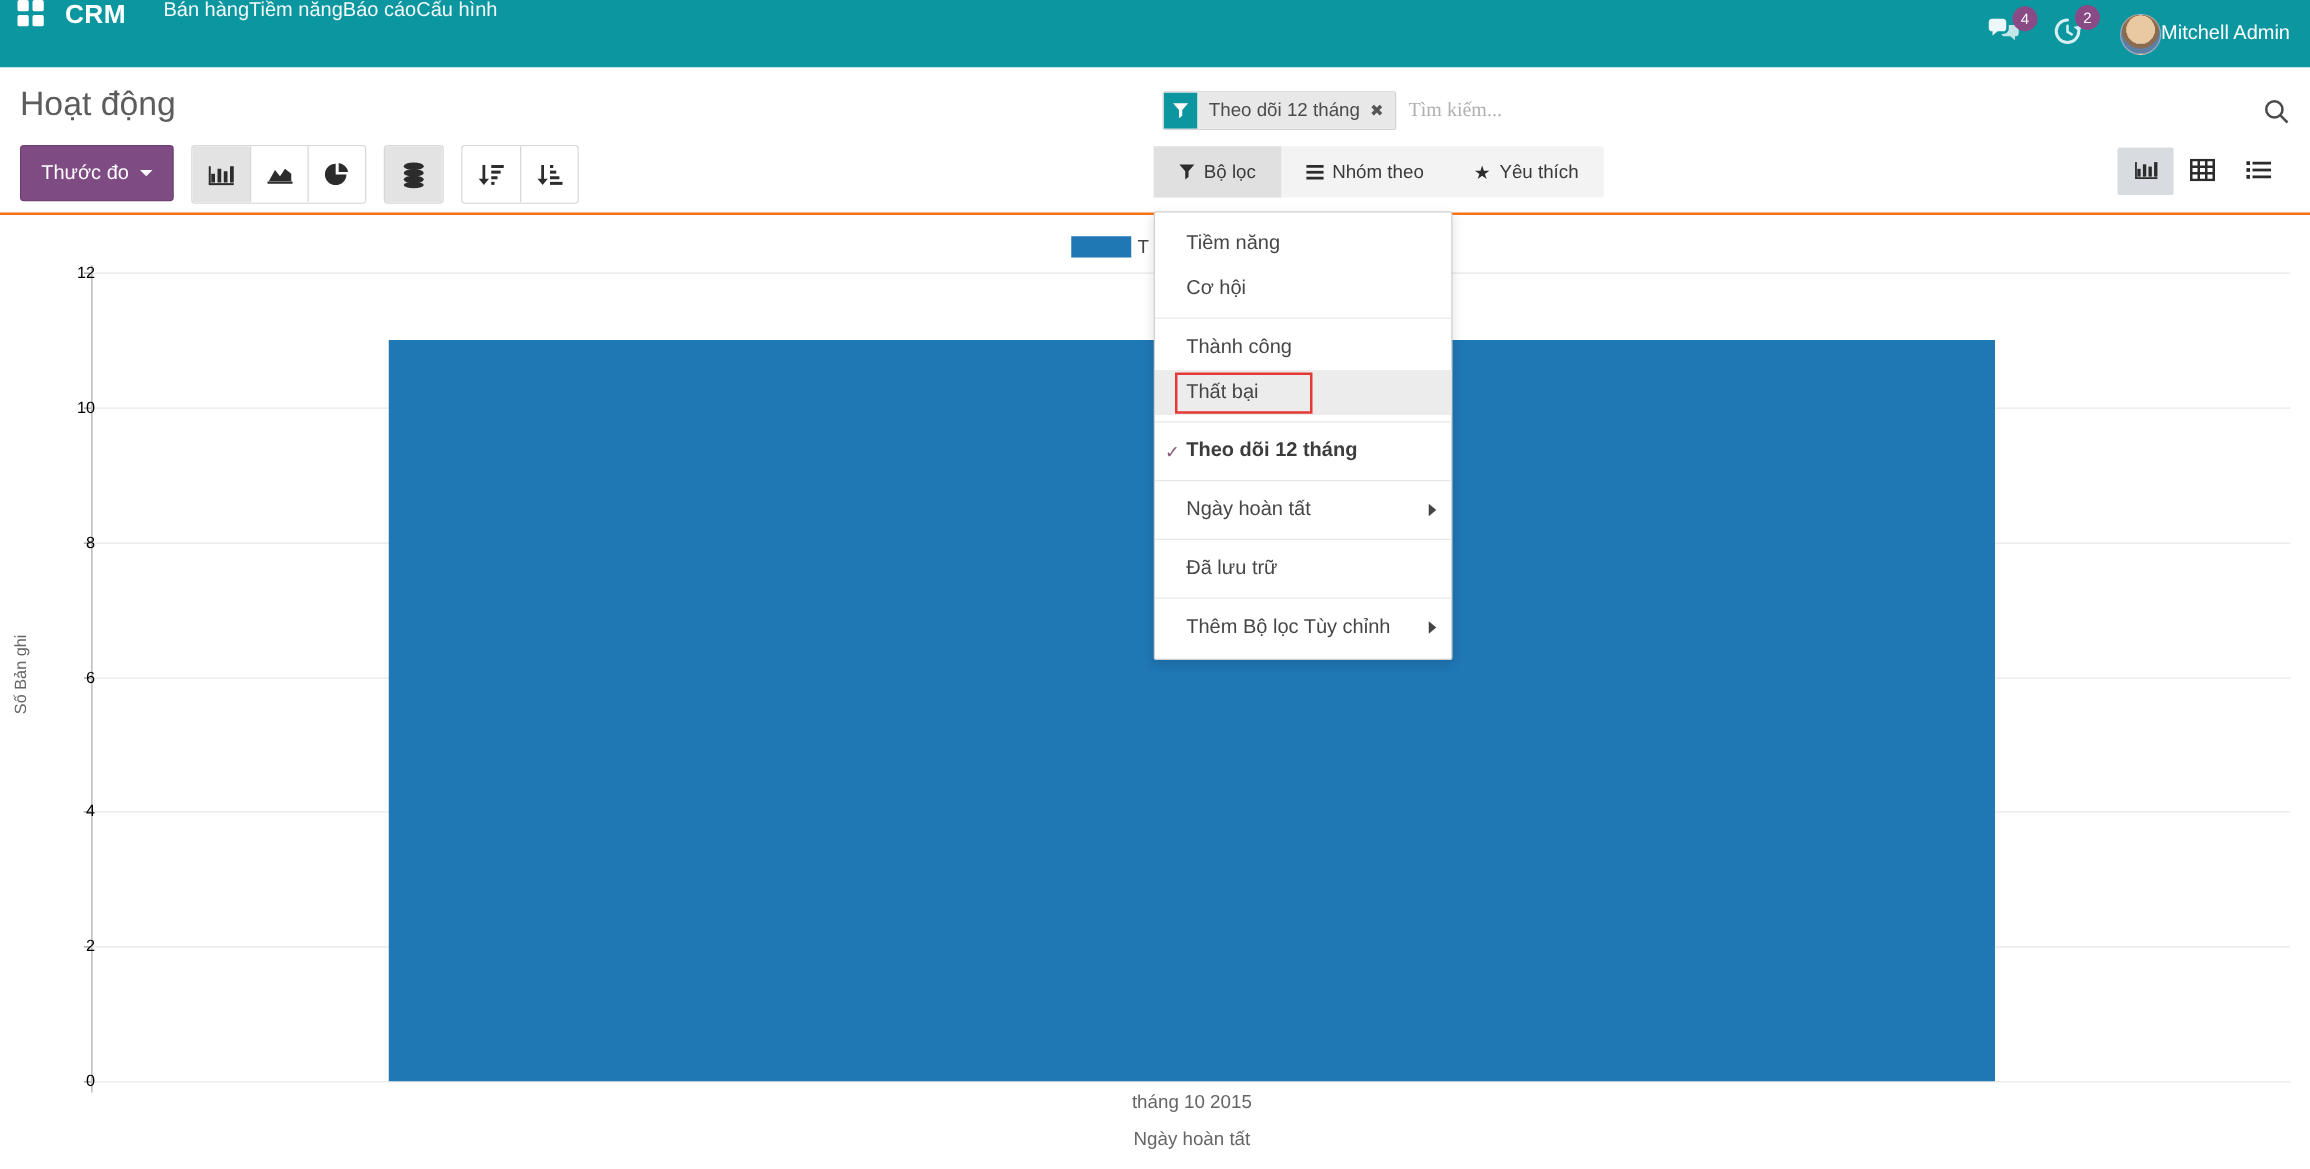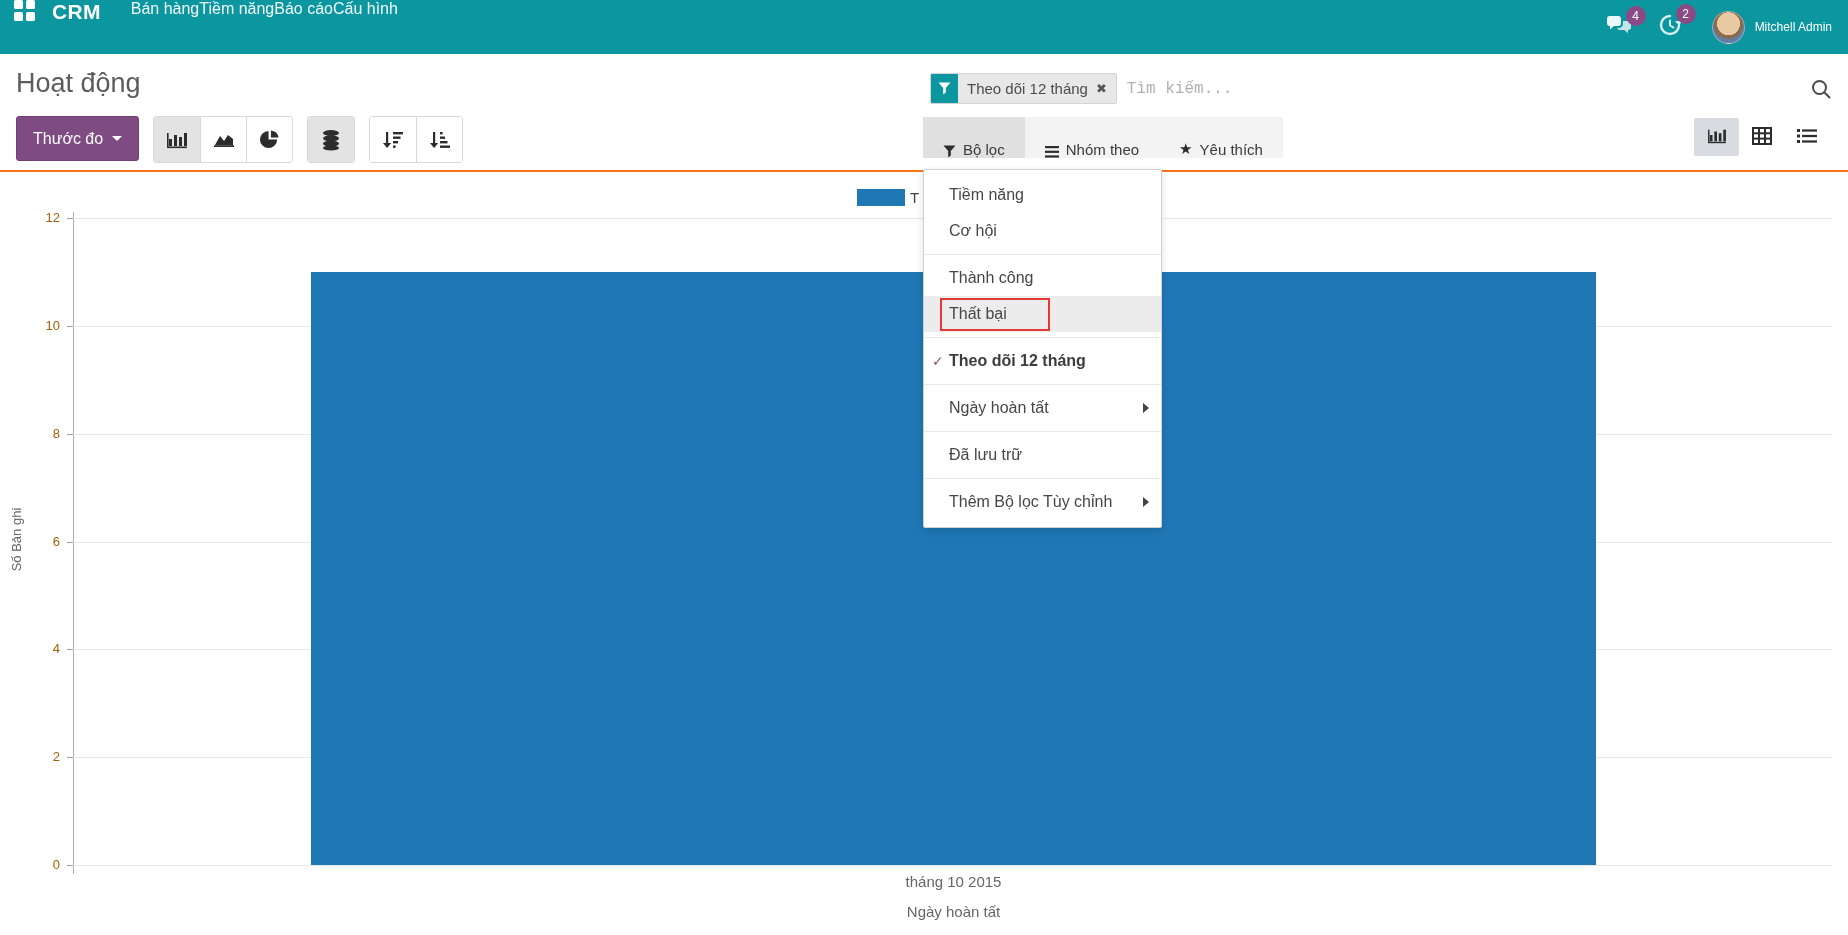--- a/index.html
+++ b/index.html
@@ -9,21 +9,21 @@
   
   .navbar { height:54px; background:#0c96a0; display:flex; padding:0 16px 0 14px; color:#fff; }
   .apps-grid { width:22px; height:22px; display:grid; grid-template-columns:9px 9px; grid-template-rows:9px 9px; gap:3px; margin-right:16px; cursor:pointer; }
   .apps-grid span { background:#fff; border-radius:1.5px; }
   .brand { font-size:21px; font-weight:bold; margin-right:30px; letter-spacing:.3px; }
   .nav-item { font-size:16px; color:rgba(255,255,255,.95); cursor:pointer; }
   .nav-right { margin-left:auto; display:flex; align-items:center; }
   .nav-icon-wrap { position:relative; margin-left:26px; cursor:pointer; display:flex; align-items:center; }
   .nav-badge { position:absolute; top:-9px; right:-14px; background:#8a4a85; color:#fff; font-size:12px; min-width:20px; height:20px; border-radius:10px; display:flex; align-items:center; justify-content:center; padding:0 5px; }
   .avatar { width:33px; height:33px; border-radius:50%; margin-left:30px; background:radial-gradient(circle at 50% 38%, #e9c9a2 0 46%, #8a6b4f 47% 60%, #5d7fa3 61%); border:1px solid rgba(255,255,255,.35); overflow:hidden; }
-  .user-name { font-size:12px; margin-left:10px; cursor:pointer; }
+  .user-name { font-size:16px; cursor:pointer; }
 
   
   .header { position:relative; height:118px; background:#fff; border-bottom:2px solid #f97316; }
   .page-title { position:absolute; left:16px; top:14px; font-size:27px; color:#5c5c5c; }
 
   .controls { position:absolute; left:16px; top:62px; display:flex; align-items:flex-start; }
   .measure-btn { height:45px; background:#7e4b82; color:#fff; border:1px solid #6f4173; border-radius:3px; font-size:16px; padding:0 16px; display:flex; align-items:center; cursor:pointer; font-family:inherit; }
   .caret-down { width:0; height:0; border-left:5px solid transparent; border-right:5px solid transparent; border-top:5px solid #fff; margin-left:9px; display:inline-block; }
   .btn-group { display:flex; margin-left:14px; border:1px solid #d8d8d8; border-radius:3px; overflow:hidden; }
   .icon-btn { width:46px; height:45px; background:#fff; border:none; border-left:1px solid #d8d8d8; display:flex; align-items:center; justify-content:center; cursor:pointer; }
@@ -31,45 +31,45 @@
   .icon-btn.active { background:#e3e3e3; }
   .icon-btn svg { display:block; }
 
   
   .search-area { position:absolute; left:930px; top:19px; right:16px; height:31px; display:flex; align-items:center; }
   .facet { display:flex; height:31px; border:1px solid #d4d4d4; border-radius:2px; overflow:hidden; cursor:pointer; }
   .facet-icon { width:27px; background:#0c96a0; display:flex; align-items:center; justify-content:center; }
   .facet-body { background:#e8e8e8; display:flex; align-items:center; padding:0 9px; }
   .facet-label { font-size:15px; color:#4c4c4c; }
   .facet-remove { font-size:13px; color:#555; margin-left:8px; cursor:pointer; }
-  .search-input { flex:1; border:none; outline:none; font-size:16px; color:#555; margin-left:10px; font-family:Liberation Mono, monospace; background:transparent; }
+  .search-input { flex:1; border:none; outline:none; font-size:16px; color:#555; margin-left:10px; font-family:Liberation Serif, serif; background:transparent; }
   .search-input::placeholder { color:#b0b0b0; }
   .search-glass { margin-left:8px; cursor:pointer; display:flex; }
 
   
   .filter-toolbar { position:absolute; left:923px; top:63px; display:flex; height:41px; background:#f3f3f3; border-radius:2px; }
-  .ft-btn { display:flex; align-items:flex-end; font-size:15px; color:#3a3a3a; padding:0 20px; cursor:pointer; white-space:nowrap; }
+  .ft-btn { display:flex; align-items:center; font-size:15px; color:#3a3a3a; padding:0 20px; cursor:pointer; white-space:nowrap; }
   .ft-btn.active { background:#e0e0e0; }
   .ft-btn svg, .ft-btn .star { margin-right:7px; }
   .star { color:#2c2c2c; font-size:15px; }
 
   
   .view-switcher { position:absolute; left:1694px; top:64px; display:flex; }
   .vs-btn { width:45px; height:38px; background:#fff; border:none; display:flex; align-items:center; justify-content:center; cursor:pointer; border-radius:2px; }
   .vs-btn.active { background:#d8dbe0; }
 
   
   .chart-section { position:relative; height:763px; background:#fff; }
   .legend { position:absolute; left:857px; top:17px; display:flex; align-items:center; z-index:5; }
   .legend-swatch { width:48px; height:17px; background:#1f77b4; }
   .legend-label { font-size:15px; color:#444; margin-left:5px; }
   .ylabel { position:absolute; left:-34px; top:360px; width:100px; text-align:center; font-size:13px; color:#666; transform:rotate(-90deg); white-space:nowrap; }
   .gridline { position:absolute; left:73px; width:1759px; height:1px; background:#e8e8e8; }
   .tick-mark { position:absolute; left:67px; width:6px; height:1px; background:#9a9a9a; }
-  .tick-label { position:absolute; width:52px; left:8px; text-align:right; font-size:13px; color:#a16207; }
+  .tick-label { position:absolute; width:52px; left:24px; text-align:right; font-size:13px; color:#000000; }
   .y-axis-line { position:absolute; left:73px; top:40px; width:1px; height:662px; background:#aeaeae; }
   .bar { position:absolute; left:311px; width:1285px; background:#1f77b4; z-index:2; }
   .x-cat-label { position:absolute; left:311px; width:1285px; top:701px; text-align:center; font-size:15px; color:#666; }
   .x-axis-title { position:absolute; left:311px; width:1285px; top:731px; text-align:center; font-size:15px; color:#666; }
 
   
   .dropdown { position:absolute; left:923px; top:169px; width:239px; background:#fff; border:1px solid #d0d0d0; border-radius:2px; box-shadow:0 3px 9px rgba(0,0,0,.12); z-index:30; padding:7px 0; }
   .dd-item { height:36px; display:flex; align-items:center; padding-left:25px; font-size:16px; color:#464646; cursor:pointer; position:relative; }
   .dd-item.hovered { background:#ececec; }
   .dd-item.checked { font-weight:bold; color:#3c3c3c; }

